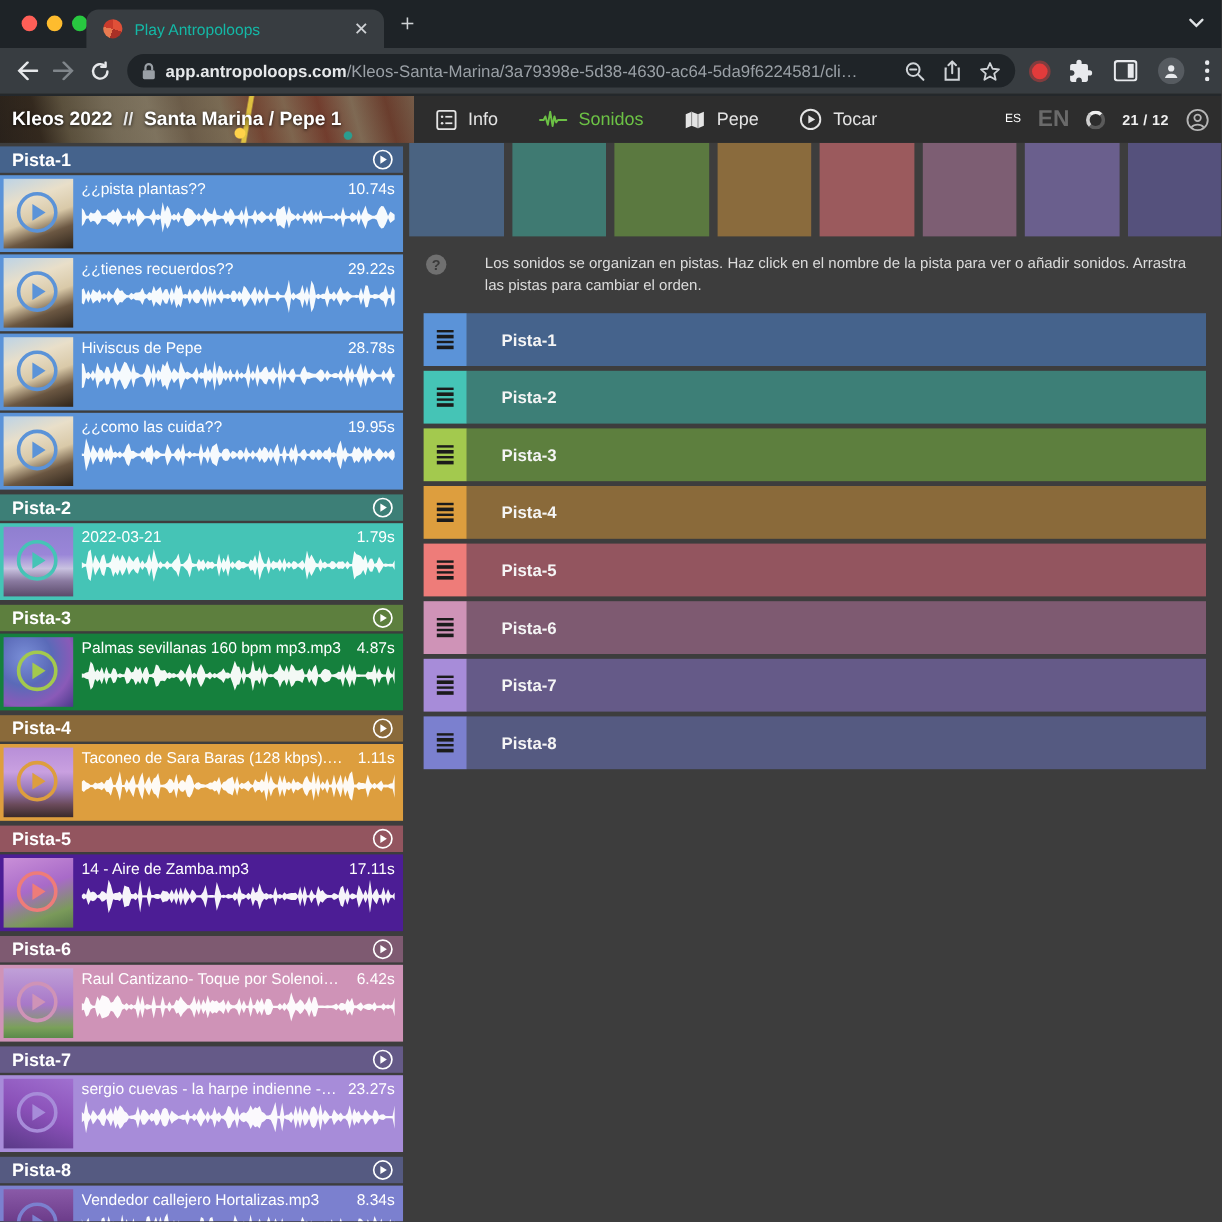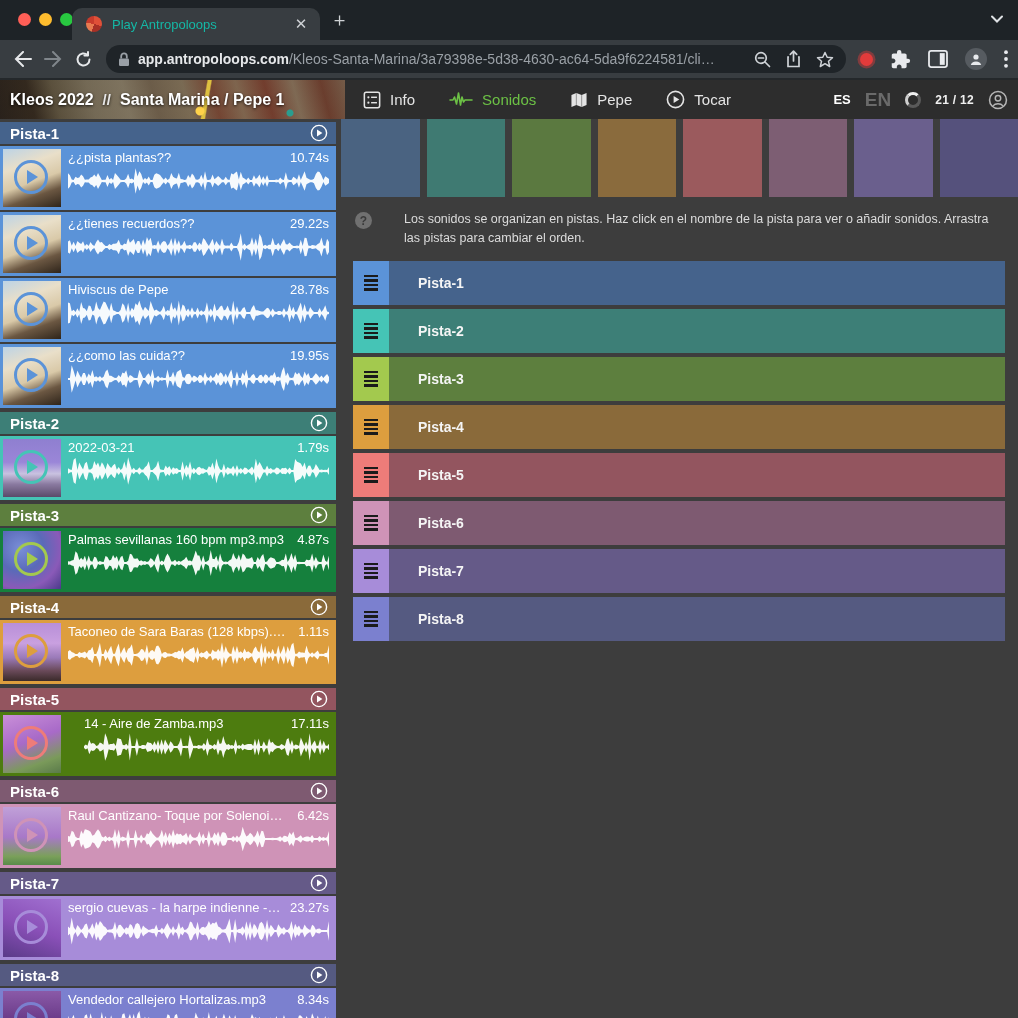--- a/index.html
+++ b/index.html
@@ -45,21 +45,21 @@
   }
   .hero-text { position:absolute; left:10px; top:0; height:39px; display:flex; align-items:center; gap:9px; white-space:nowrap;
                text-shadow:0 1px 3px rgba(0,0,0,.8); }
   .hero-text .proj { color:#fff; font-size:16px; font-weight:700; }
   .hero-text .sep { color:#e8e8e8; font-size:15px; font-weight:700; }
   .hero-text .ttl { color:#fff; font-size:16px; font-weight:700; }
   .mainnav { display:flex; align-items:center; gap:34px; margin-left:18px; }
   .nav-item { display:flex; align-items:center; gap:9px; color:#e4e4e4; font-size:15px; cursor:default; }
   .nav-item.active { color:var(--accent,#6cc145); }
   .hdr-right { position:absolute; right:10px; top:0; height:39px; display:flex; align-items:center; gap:14px; }
-  .lang-es { color:#fff; font-size:13px; font-weight:700; }
+  .lang-es { color:#fff; font-size:10px; font-weight:400; }
   .lang-en { color:#6a6a6a; font-size:19px; font-weight:700; }
   .spinner { width:16px; height:16px; border-radius:50%; border:3px solid #5a5a5a; border-top-color:#f0f0f0; border-left-color:#cfcfcf; }
   .counter { color:#f0f0f0; font-size:12px; font-weight:700; letter-spacing:.3px; }
 
   
   .appbody { display:flex; height:899px; background:#3d3d3d; }
 
   .sidebar { width:336px; flex:0 0 auto; padding-top:3px; margin-right:4px; overflow:hidden; }
   .section { margin-bottom:4px; }
   .sec-head { height:22px; display:flex; align-items:center; padding:0 8px 0 10px; }
@@ -391,21 +391,21 @@
 
   <div class="section">
     <div class="sec-head" style="background: rgb(147, 85, 95);">
       <span class="sec-name">Pista-5</span>
       <svg width="18" height="18" viewBox="0 0 18 18">
             <circle cx="9" cy="9" r="7.6" stroke="#fff" stroke-width="1.4" fill="none"></circle>
             <path d="M7 5.6 L12.4 9 L7 12.4 Z" fill="#fff"></path>
           </svg>
     </div>
 
-  <div class="clip" style="background: #4d7c0f; padding-left: 16px;">
+  <div class="clip" style="background: #4c1d95;">
     <div class="thumb" style="background: linear-gradient(160deg, rgb(201, 143, 216) 0%, rgb(168, 106, 200) 45%, rgb(122, 154, 90) 78%, rgb(90, 122, 74) 100%);">
       <span class="thumb-play" style="color: rgb(238, 124, 121);">
               <span class="tri"></span>
             </span>
     </div>
     <div class="clip-body">
       <div class="clip-row">
         <span class="clip-title">14 - Aire de Zamba.mp3</span>
         <span class="clip-dur">17.11s</span>
       </div>

